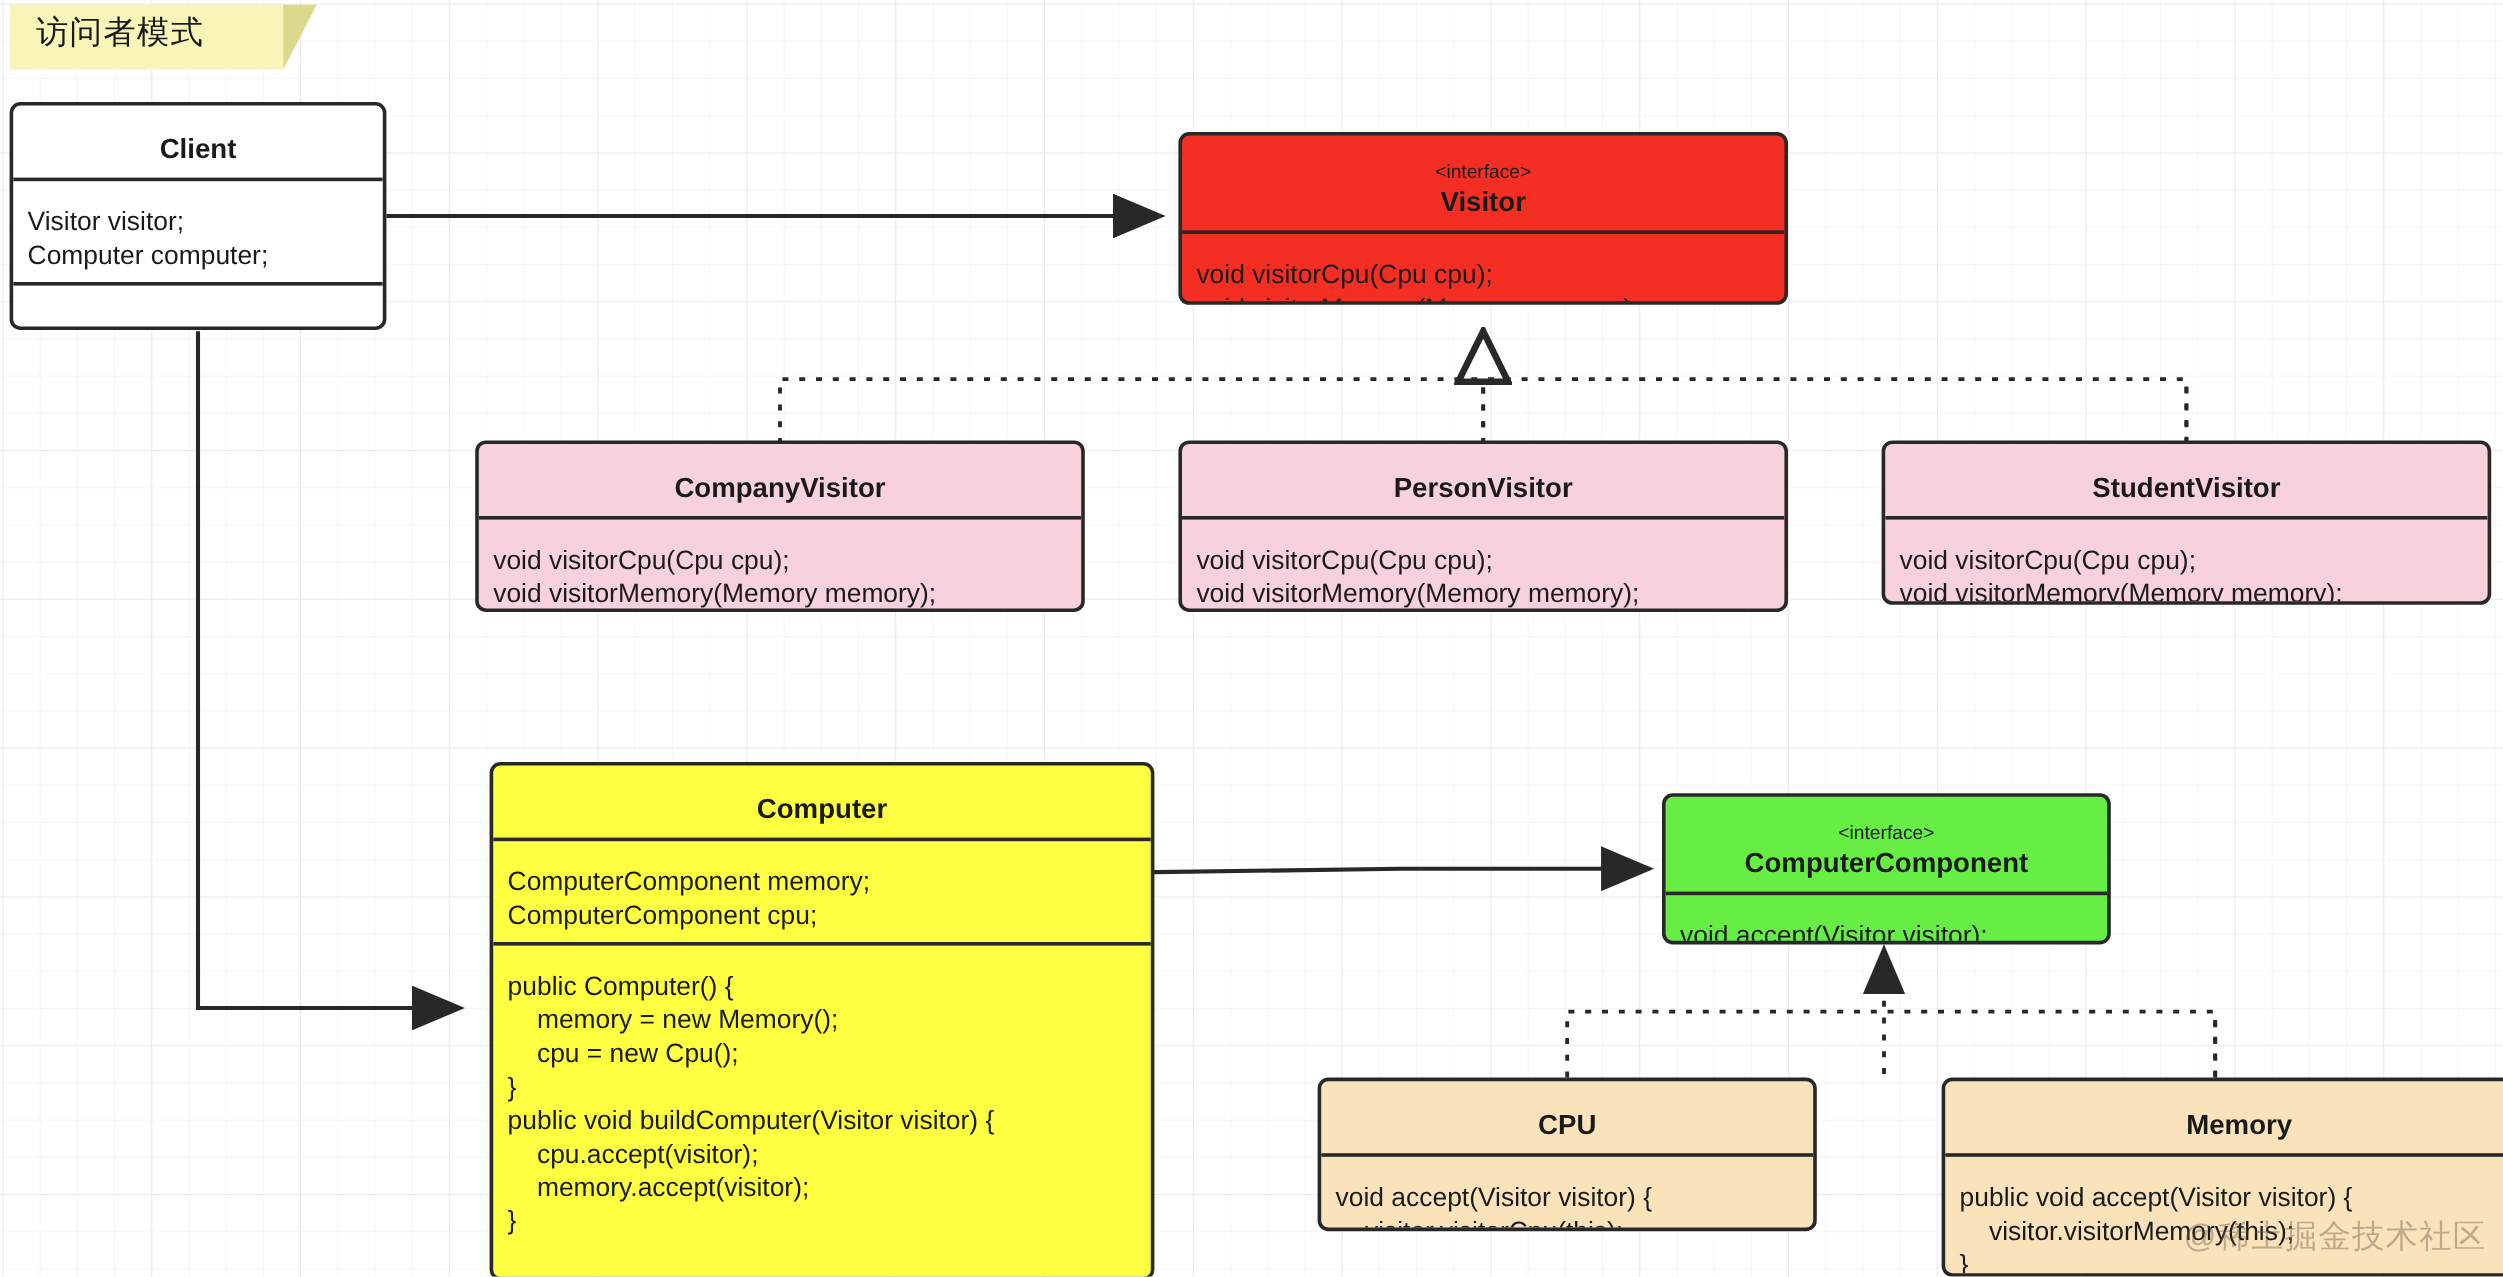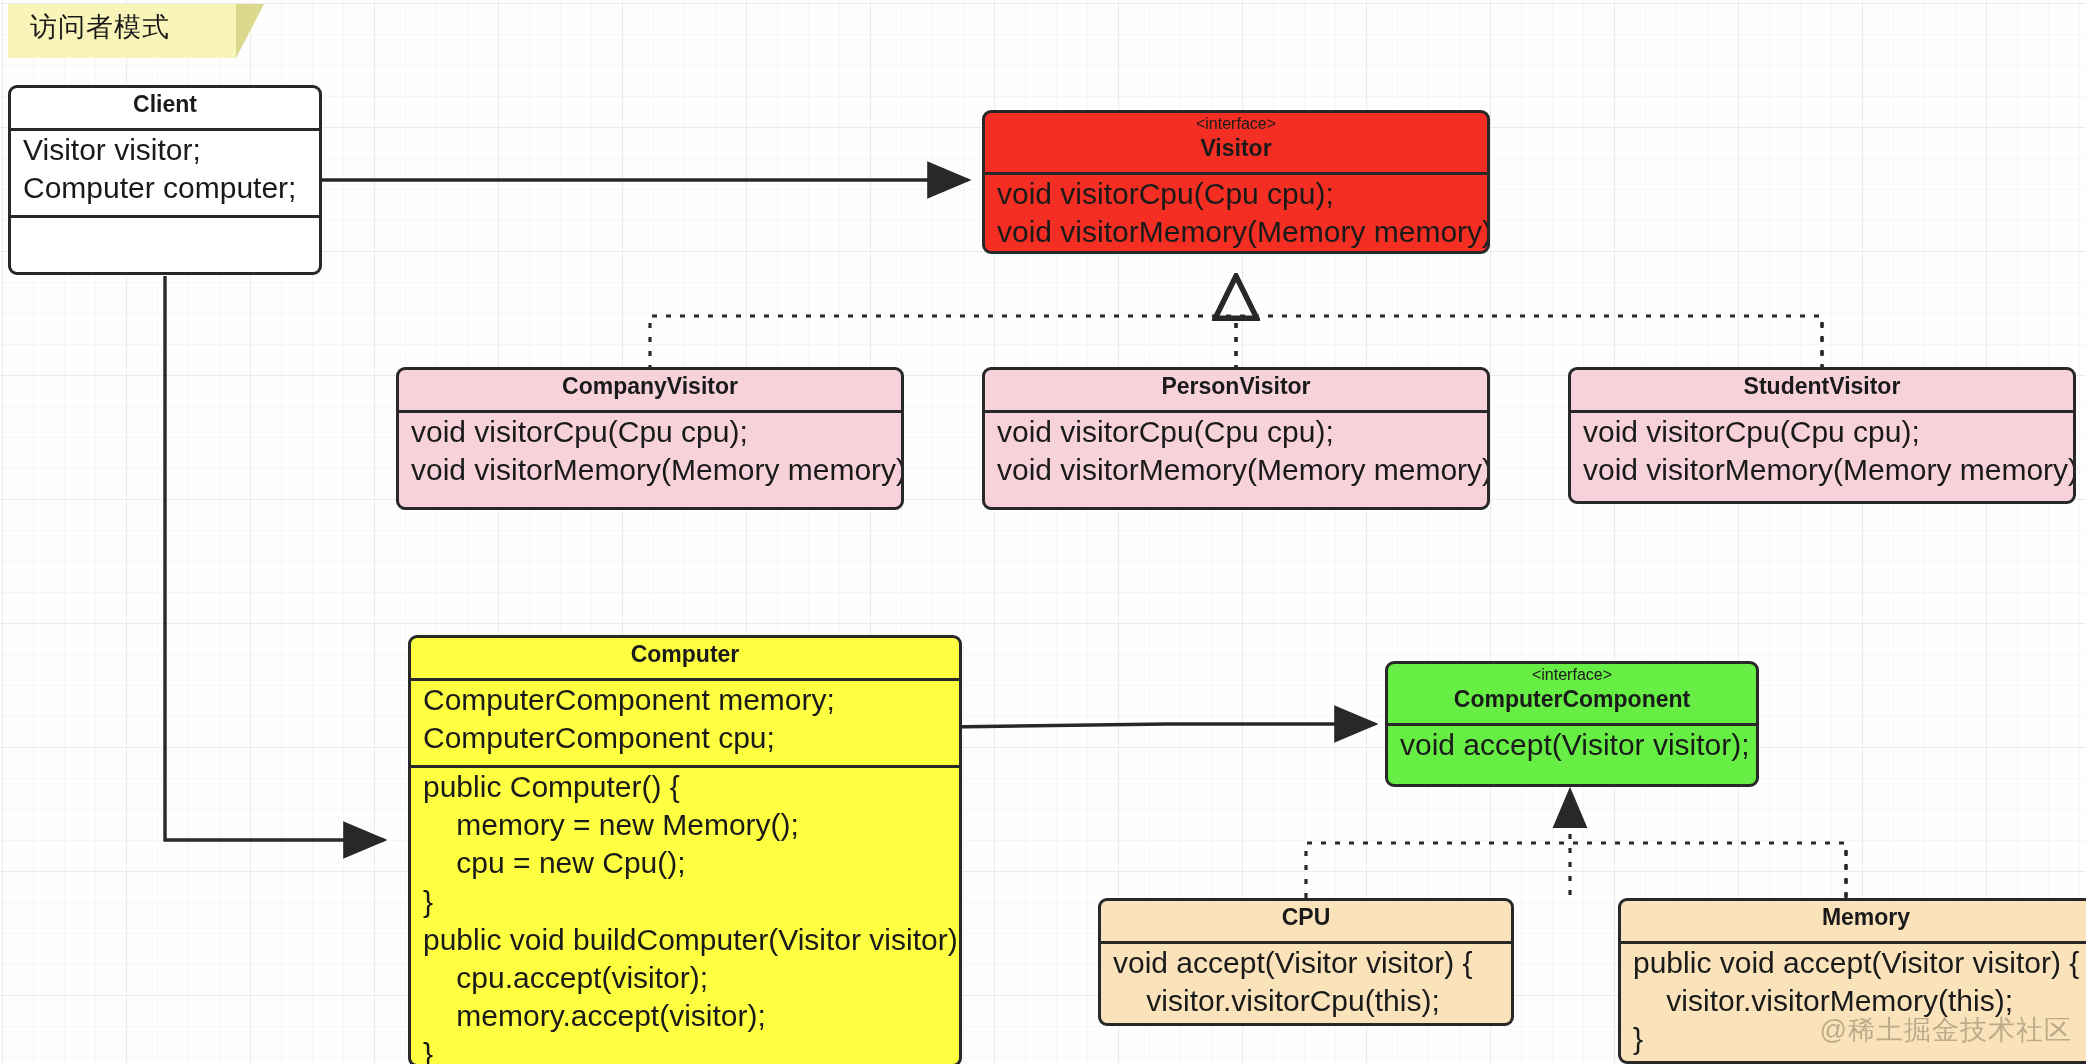--- a/index.html
+++ b/index.html
@@ -82,35 +82,35 @@
     padding: 6px 12px;
   }
   .sec:last-child { border-bottom: none; }
 
   .title {
     text-align: center;
     font-weight: bold;
     font-size: 23px;
     color: #1a1a1a;
     line-height: 1.22;
-    padding-top: 2px;
+    padding-top: 22px;
     padding-bottom: 10px;
   }
   .title .stereo {
     display: block;
     font-weight: normal;
     font-size: 16px;
     line-height: 1.18;
   }
   .body {
-    font-size: 30px;
+    font-size: 22px;
     color: #1a1a1a;
     line-height: 1.27;
     white-space: pre;
-    padding-top: 0;
+    padding-top: 20px;
     padding-bottom: 8px;
   }
   .empty-sec { height: 48px; }
 
   
   .c-white  { background: #ffffff; }
   .c-red    { background: #f42e22; }
   .c-pink   { background: #f7d2da; }
   .c-yellow { background: #ffff41; }
   .c-green  { background: #66ee44; }

